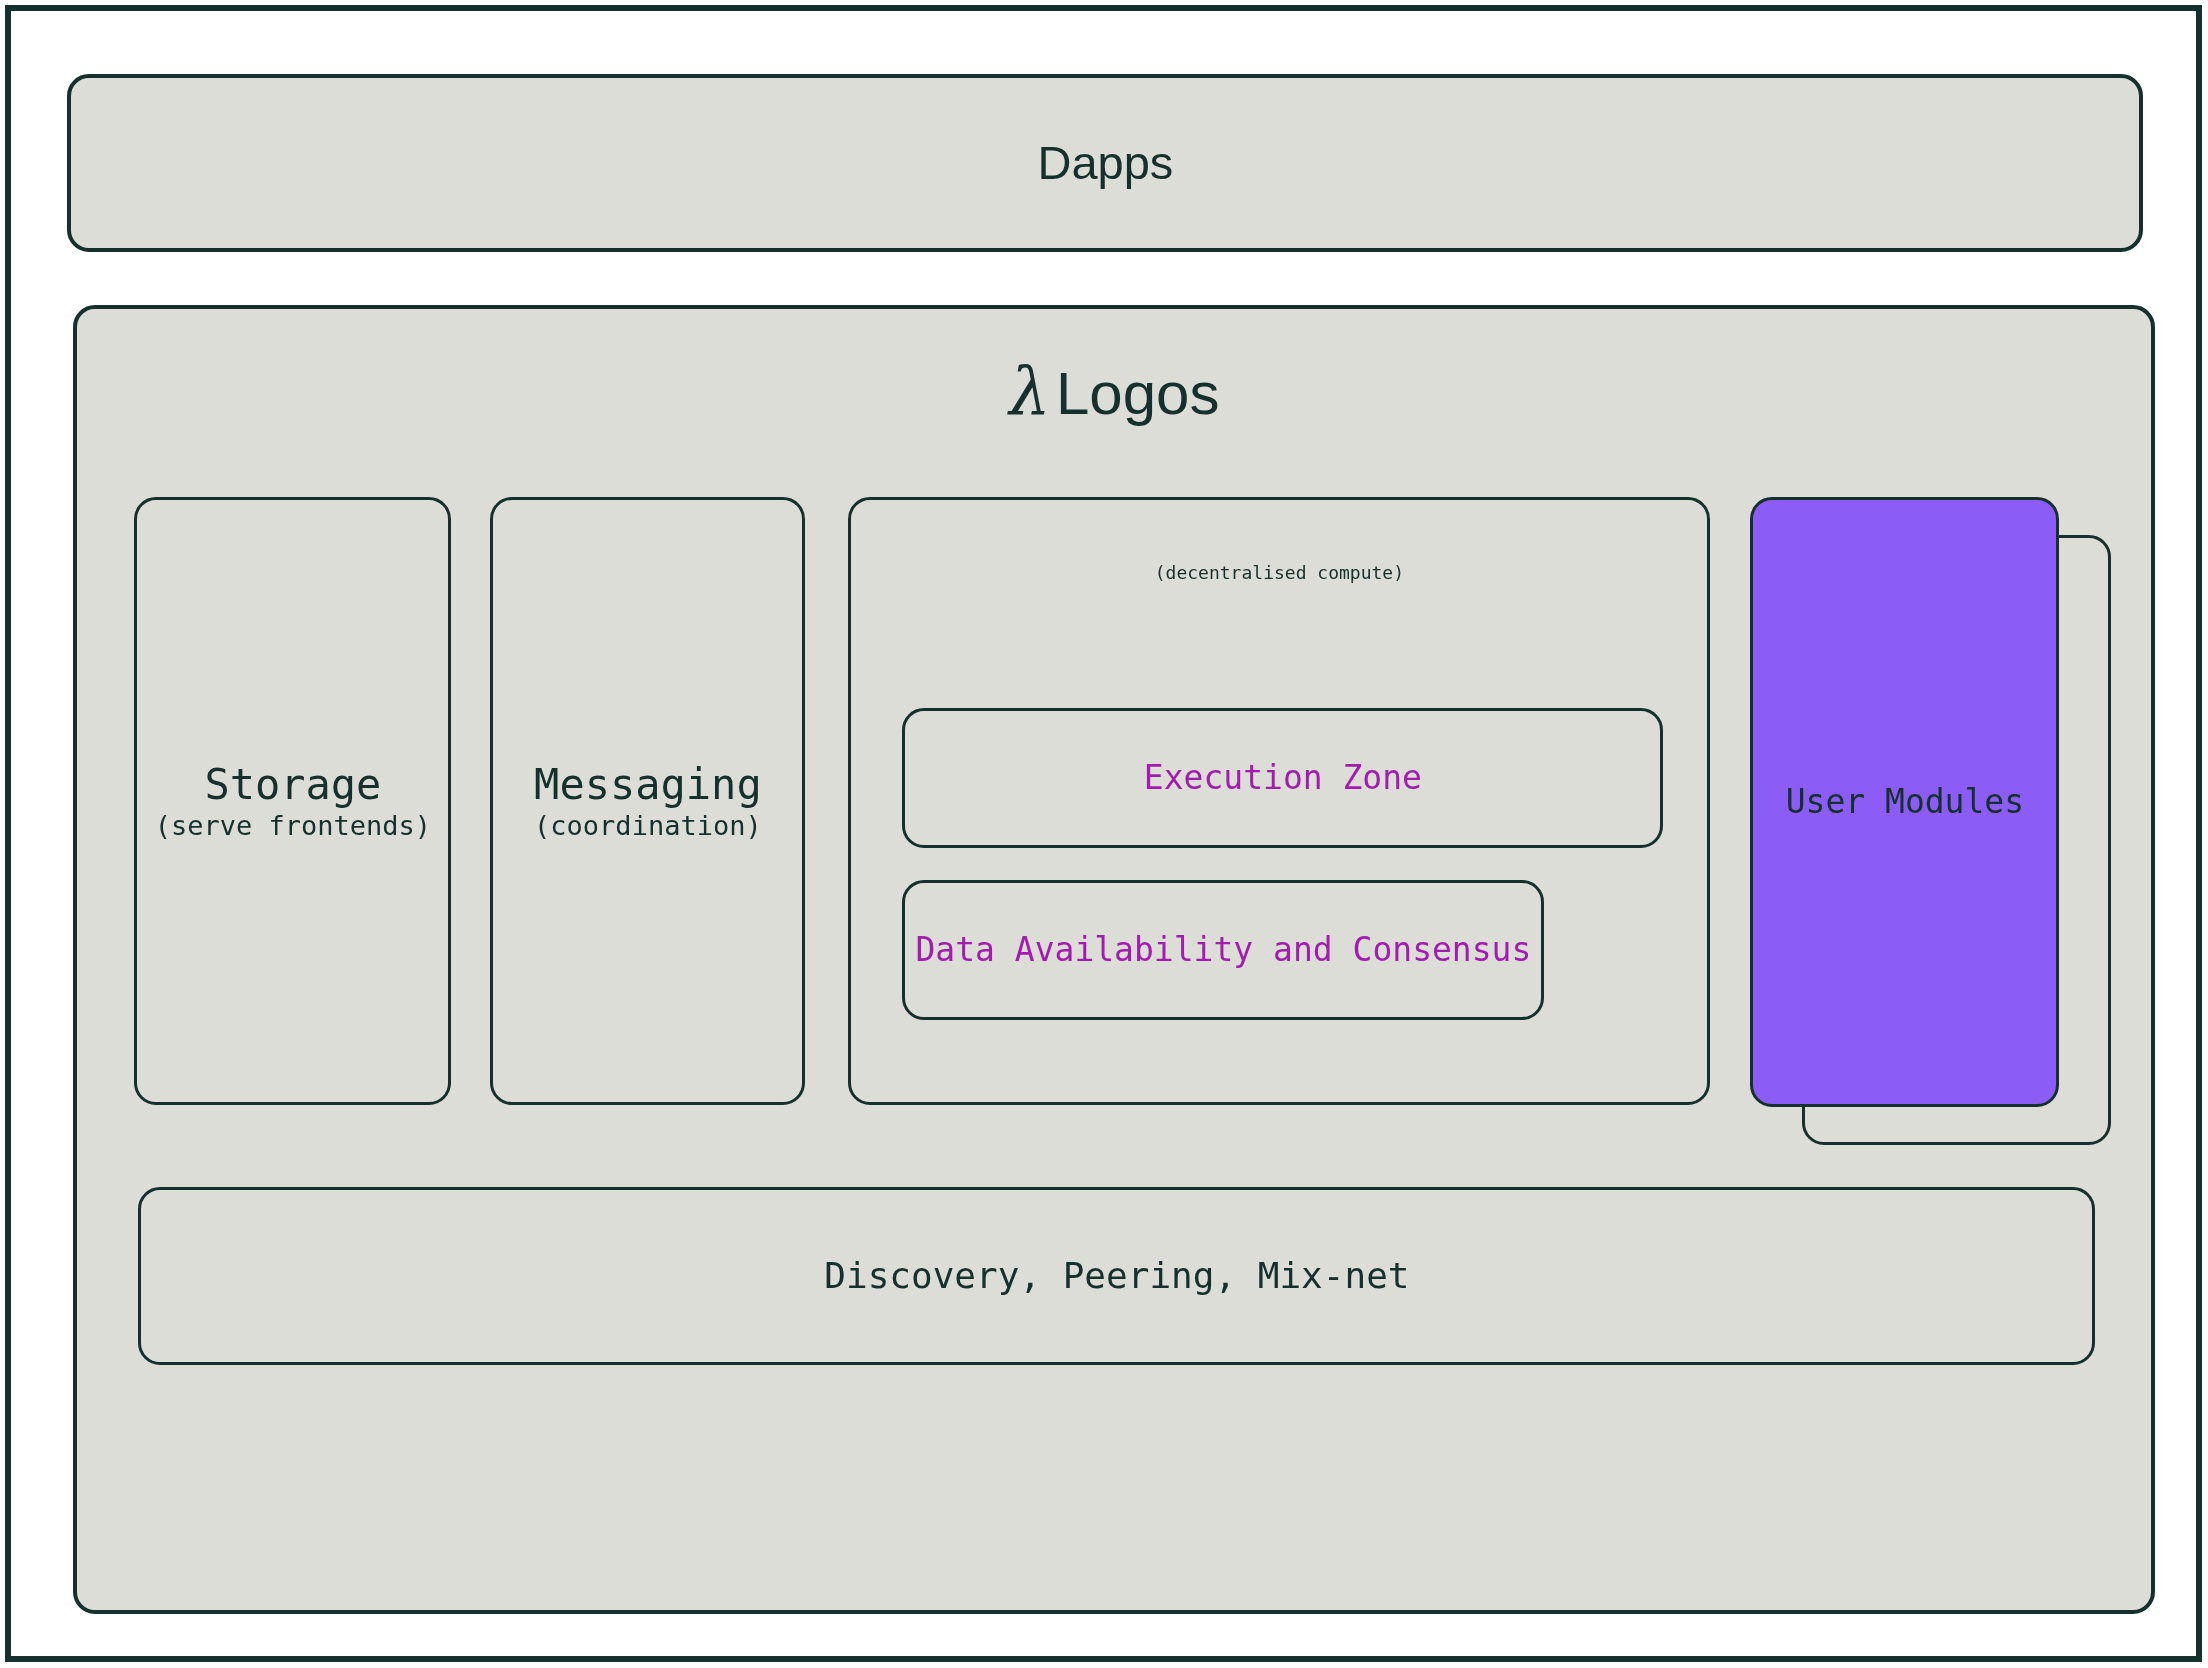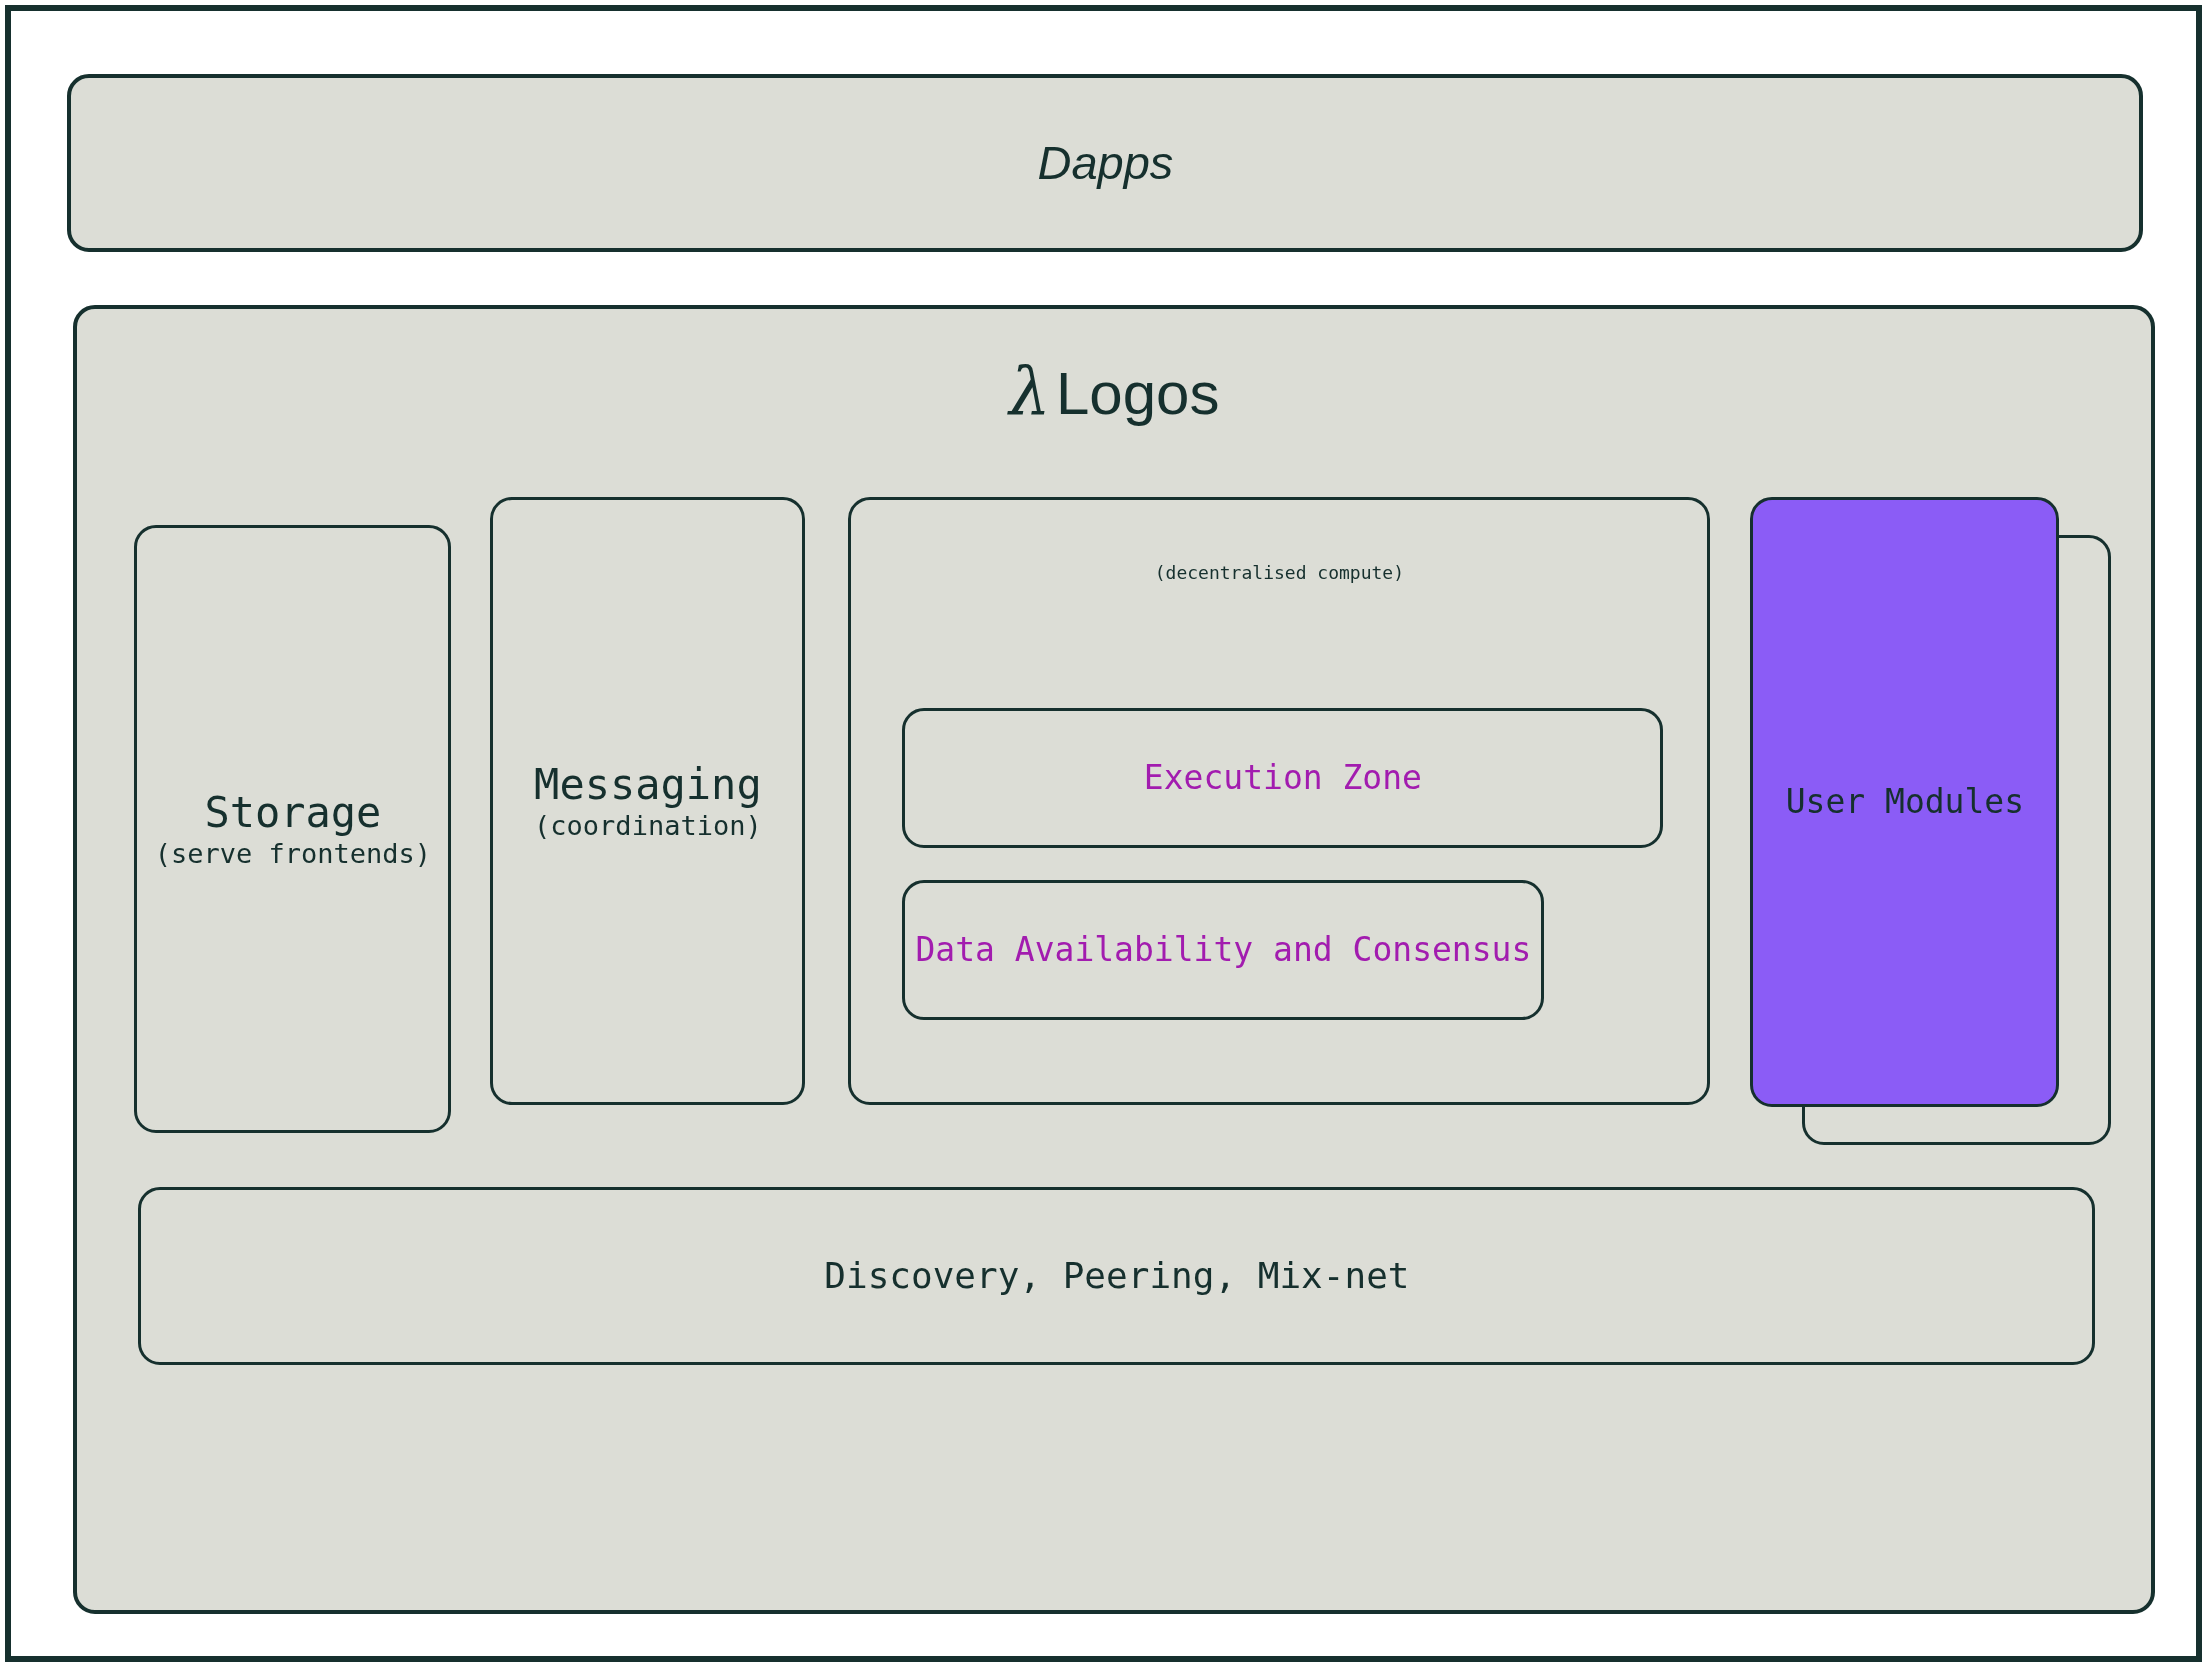--- a/index.html
+++ b/index.html
@@ -44,21 +44,20 @@
     right: 0;
     text-align: center;
   }
 
   
   #dapps-box {
     left: 56px;
     top: 63px;
     width: 2076px;
     height: 178px;
-    font-style: italic;
   }
   #dapps-label {
     top: 50%;
     transform: translateY(-50%);
     font-family: "Liberation Sans", sans-serif;
     font-size: 47px;
     color: #16302e;
     line-height: 1.1;
   }
 
@@ -82,21 +81,21 @@
     font-style: italic;
     font-size: 65px;
     padding-right: 5.4px;
   }
 
   
   .col-card {
     top: 188px;
     height: 608px;
   }
-  #storage-box  { left: 57px;  width: 317px; margin-top: 28px; }
+  #storage-box  { left: 57px;  width: 317px; }
   #messaging-box{ left: 413px; width: 315px; }
   #blockchain-box {
     left: 771px;
     width: 862px;
   }
 
   .col-title {
     font-size: 42px;
     color: #16302e;
     line-height: 1.15;

